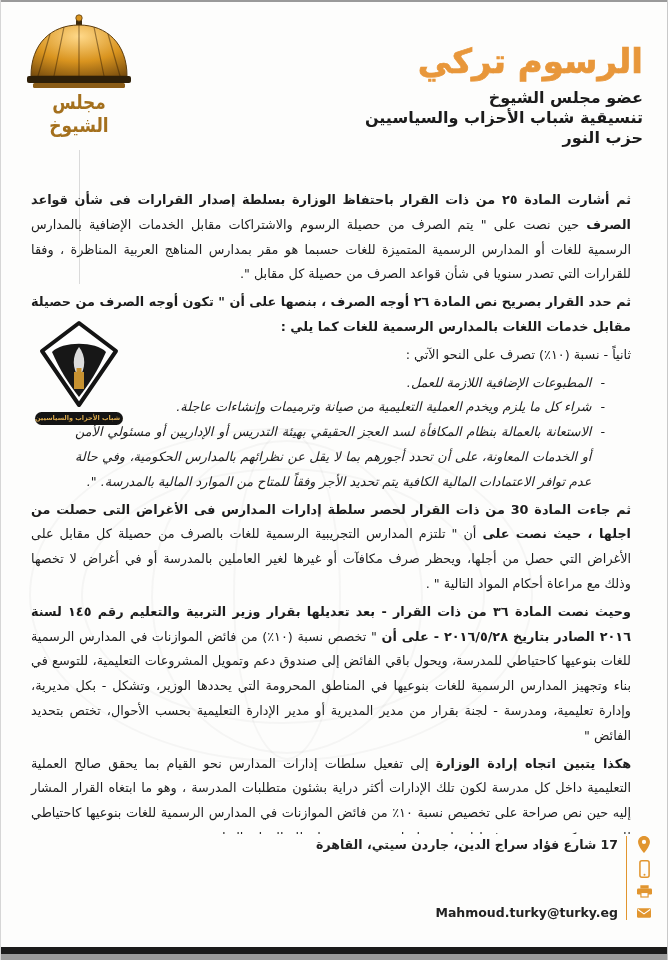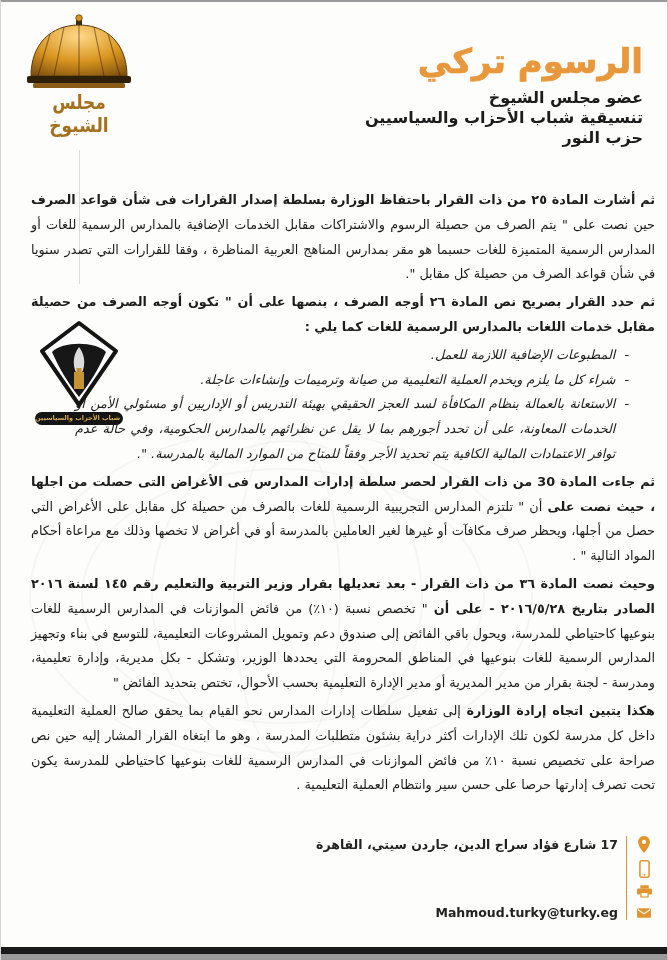--- a/index.html
+++ b/index.html
@@ -39,21 +39,21 @@
   
   .wm{position:absolute;border:2px solid rgba(90,90,90,0.05);border-radius:50%;pointer-events:none;}
   .wm1{left:28px;top:428px;width:500px;height:330px;}
   .wm2{left:80px;top:468px;width:400px;height:252px;}
   .wm3{left:232px;top:430px;width:104px;height:326px;}
   .wm4{left:150px;top:440px;width:268px;height:310px;}
 
   
   .doc-body{
     position:absolute;top:188px;left:0;right:0;height:646px;overflow:hidden;
-    padding:0 12px 0 30px;direction:rtl;text-align:justify;
+    padding:0 36px 0 30px;direction:rtl;text-align:justify;
     font-size:12.8px;line-height:24.8px;
   }
   .doc-body p{margin:0 0 3px;}
   .doc-body b{font-weight:bold;}
   .bullet{display:flex;gap:9px;margin:0 26px 0 44px;}
   .bullet .dash{flex:none;}
   .bullet .btext{flex:1;text-align:justify;font-style:italic;}
 
   
   .footer{
@@ -122,20 +122,21 @@
       <div class="deputy-sub">تنسيقية شباب الأحزاب والسياسيين</div>
       <div class="deputy-sub">حزب النور</div>
     </div>
   </div>
 
   <div class="doc-body">
     <p><b>ثم أشارت المادة ٢٥ من ذات القرار باحتفاظ الوزارة بسلطة إصدار القرارات فى شأن قواعد الصرف</b> <span>حين نصت على " يتم الصرف من حصيلة الرسوم والاشتراكات مقابل الخدمات الإضافية بالمدارس الرسمية للغات أو المدارس الرسمية المتميزة للغات حسبما هو مقر بمدارس المناهج العربية المناظرة ، وفقا للقرارات التي تصدر سنويا في شأن قواعد الصرف من حصيلة كل مقابل ".</span></p>
 
     <p><b>ثم حدد القرار بصريح نص المادة ٢٦ أوجه الصرف ، بنصها على أن " تكون أوجه الصرف من حصيلة مقابل خدمات اللغات بالمدارس الرسمية للغات كما يلي :</b></p>
 
+    <p><span>ثانياً - نسبة (١٠٪) تصرف على النحو الآتي :</span></p>
 
     <div class="bullet">
       <span class="dash">-</span>
       <div class="btext">المطبوعات الإضافية اللازمة للعمل.</div>
     </div>
     <div class="bullet">
       <span class="dash">-</span>
       <div class="btext">شراء كل ما يلزم ويخدم العملية التعليمية من صيانة وترميمات وإنشاءات عاجلة.</div>
     </div>
     <div class="bullet">

